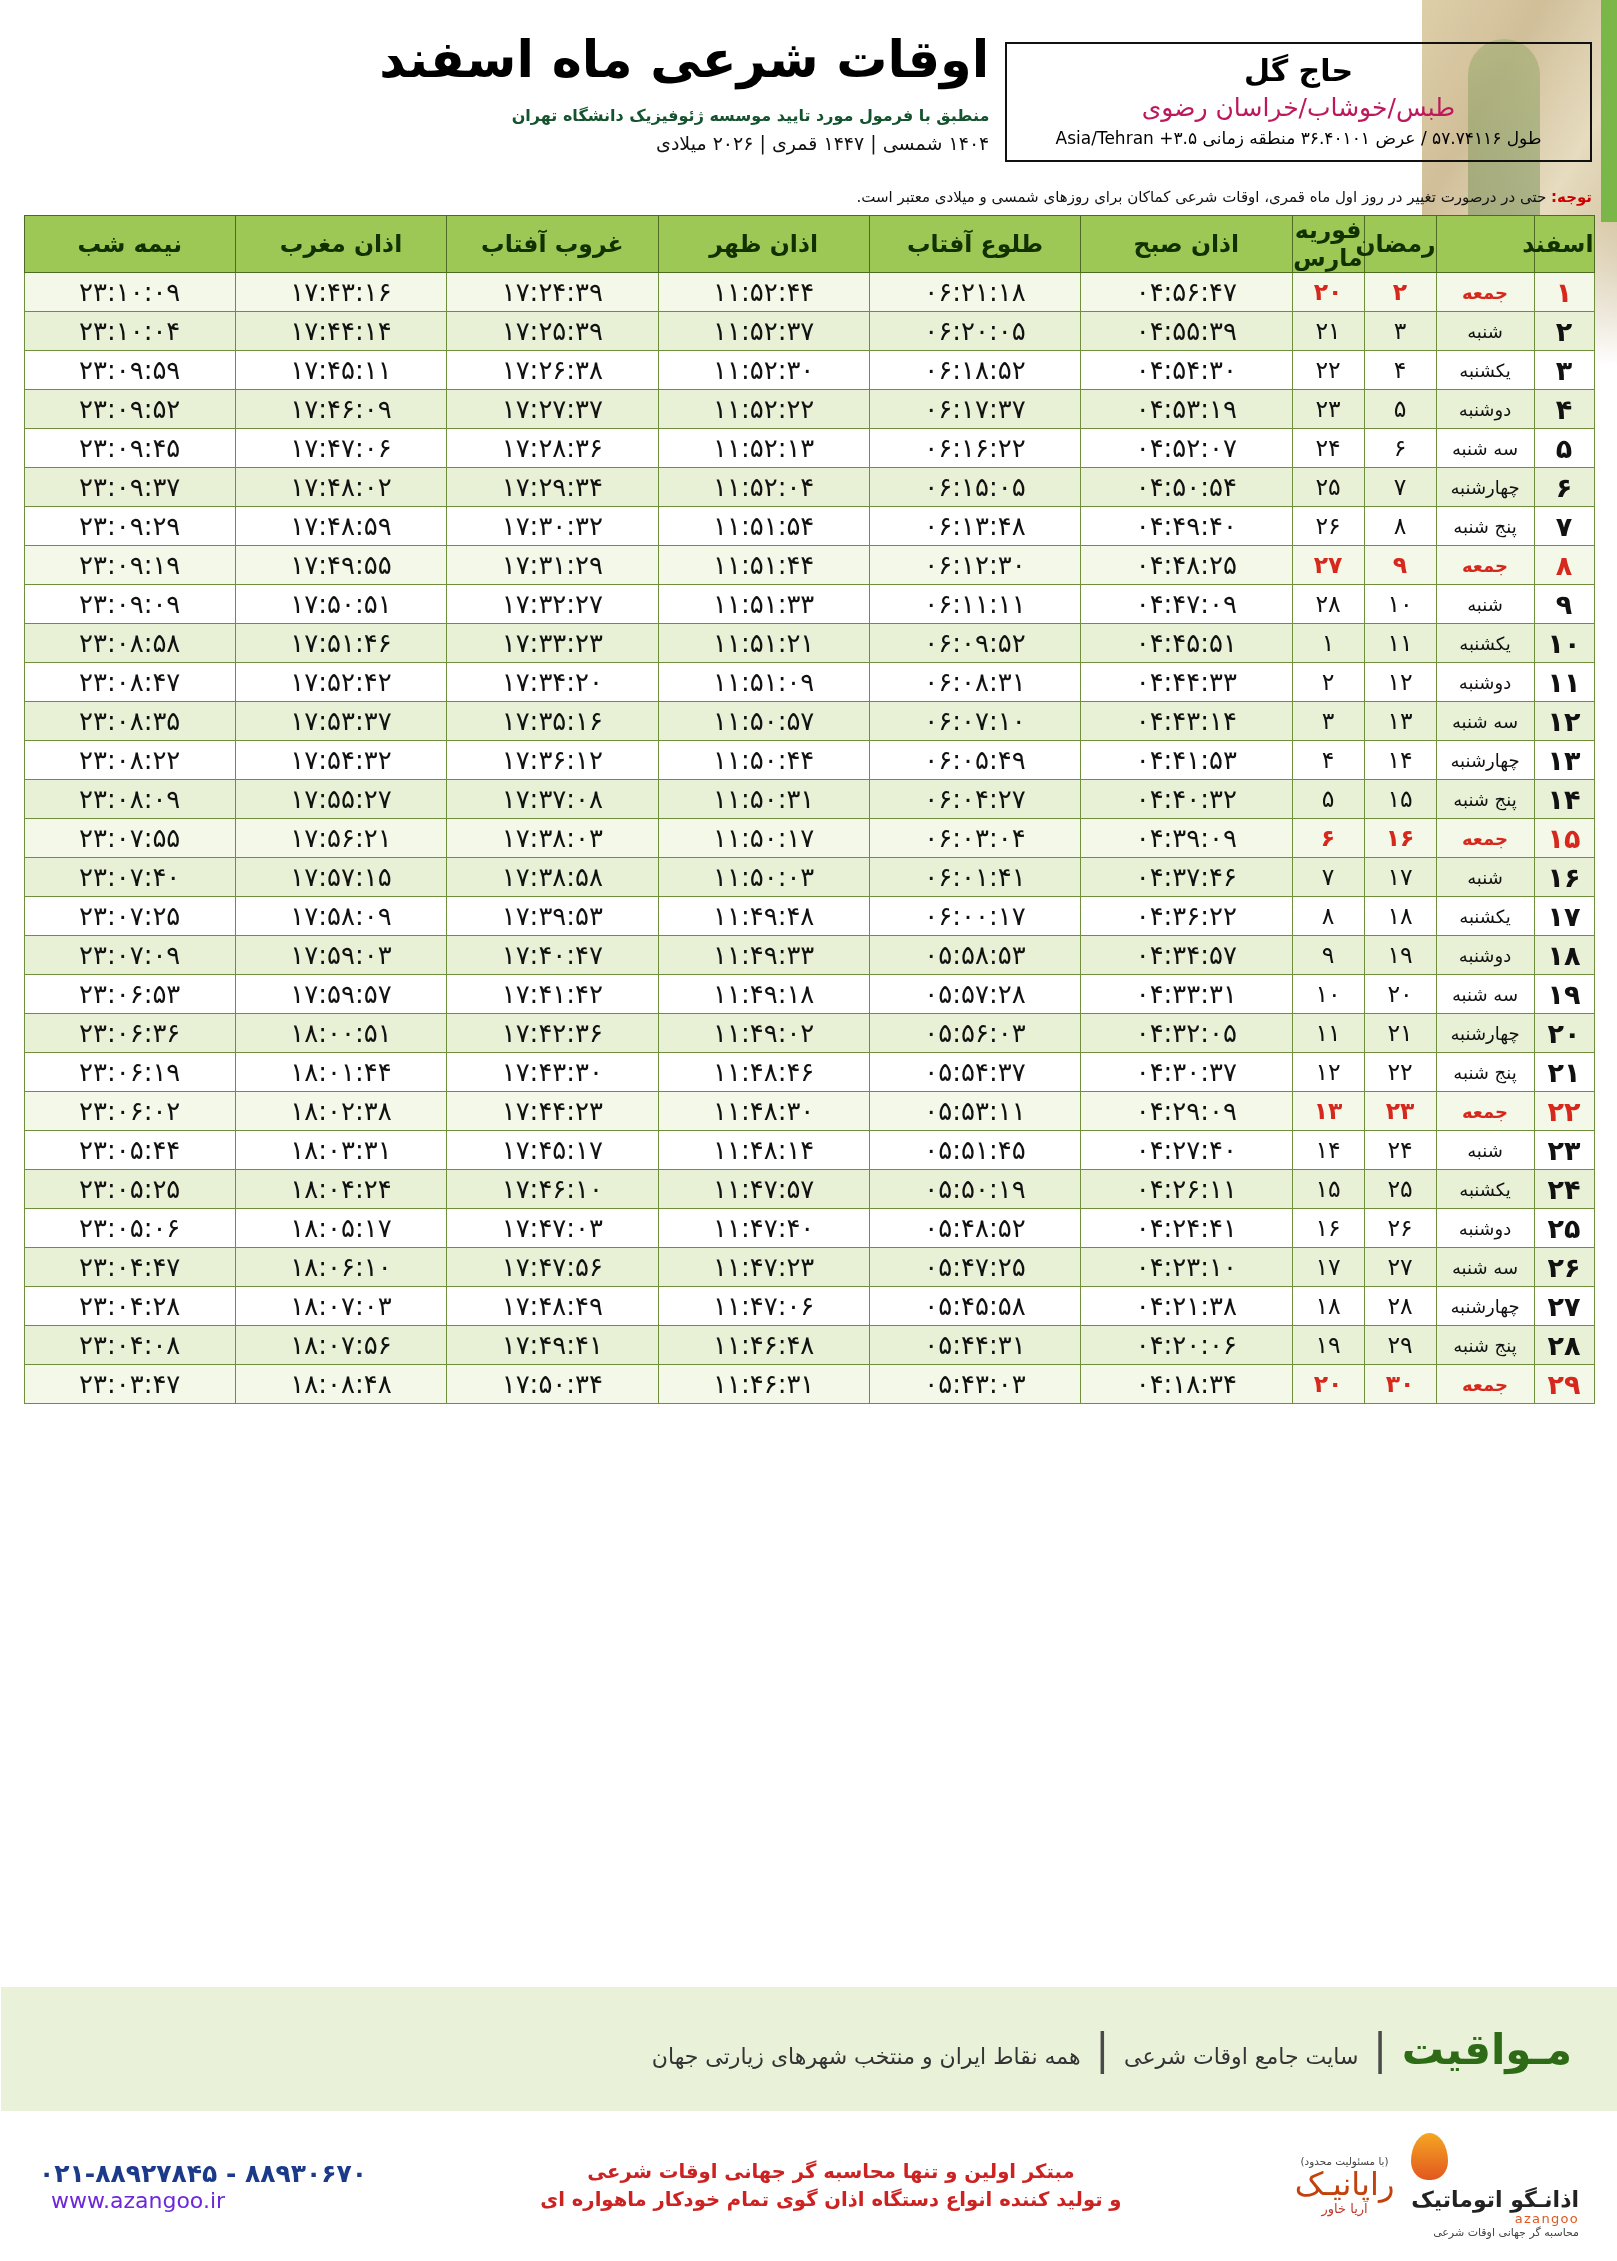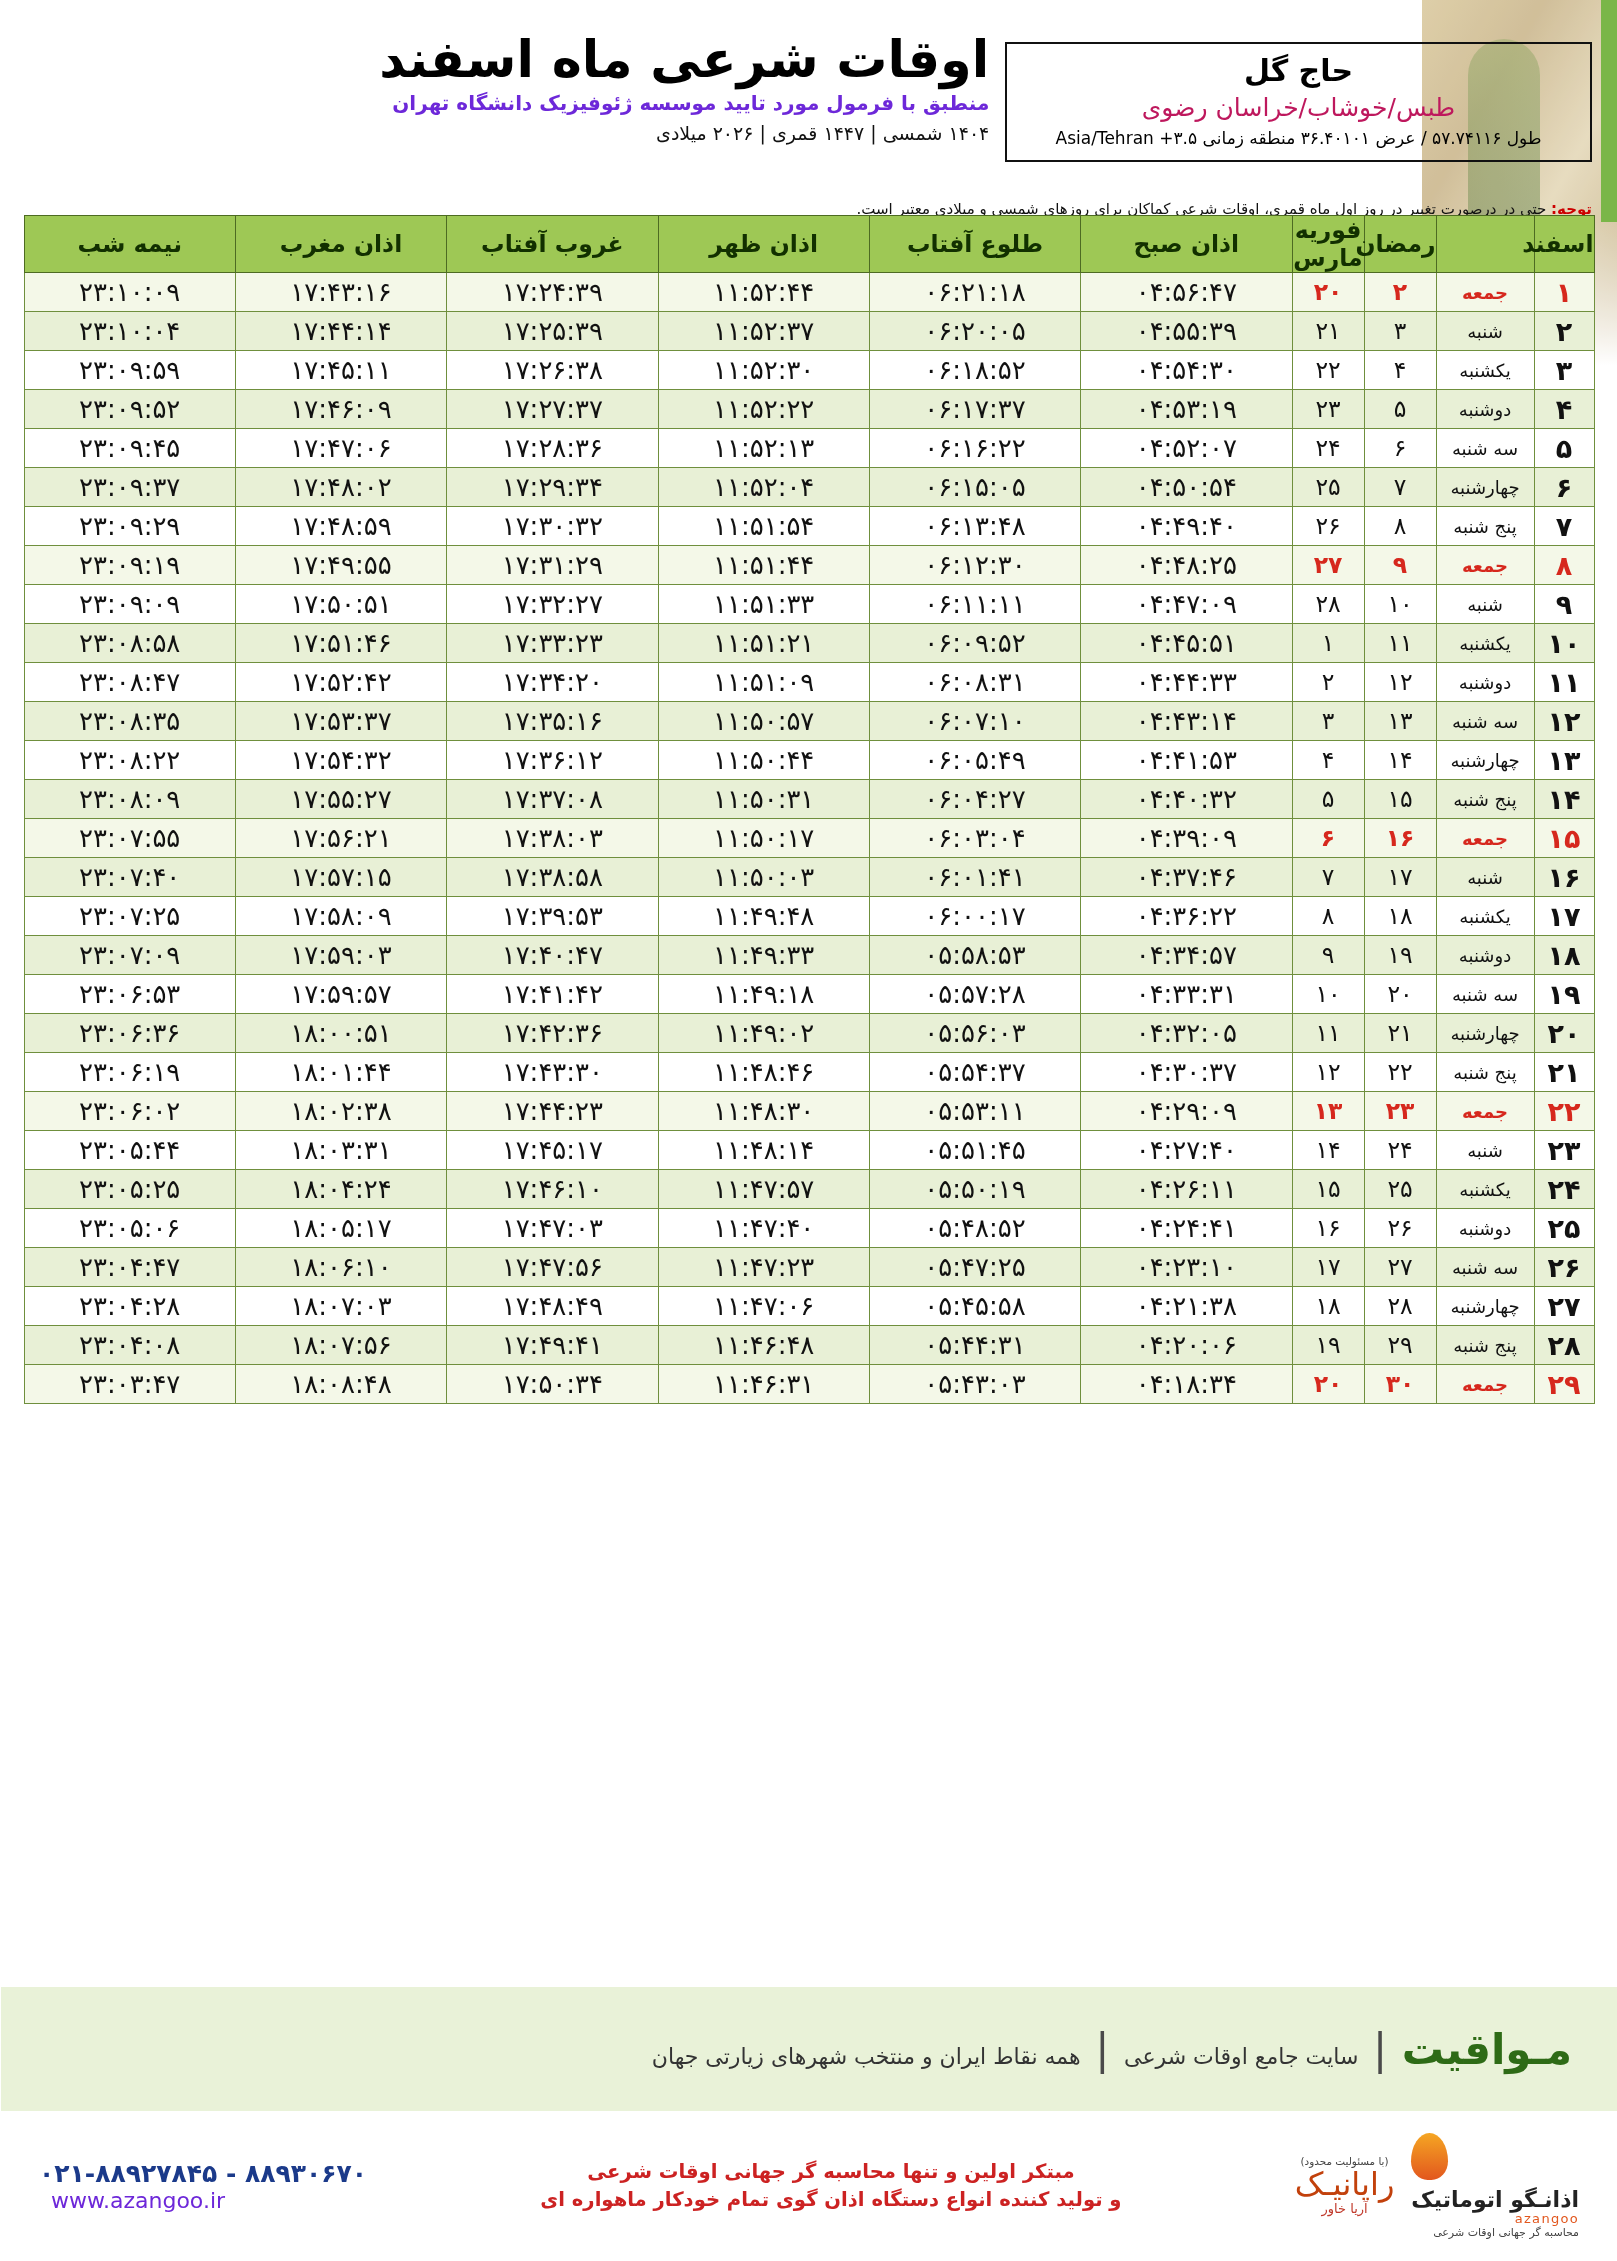--- a/index.html
+++ b/index.html
@@ -29,44 +29,44 @@
     padding-top:6.5px;
   }
   .main-title {
     font-size:51px;
     font-weight:bold;
     color:#000;
     letter-spacing:-0.7px;
     line-height:1.05;
   }
   .sub-title {
-    font-size:20px;
-    color:#6d28d9;
-    margin-top:5px;
+    font-size:16px;
+    color:#14532d;
+    margin-top:20px;
     font-weight:bold;
   }
   .date-line {
     font-size:19px;
     color:#111;
     margin-top:6.5px;
   }
   .loc-box {
     width:587px;
     border:2px solid #111;
     padding:10.4px 6.5px 11.7px 6.5px;
     text-align:center;
     margin-top:16px;
   }
   .loc-name { font-size:30px; font-weight:bold; color:#000; line-height:1.15; }
   .loc-sub  { font-size:25px; color:#be185d; margin-top:3.9px; }
   .loc-geo  { font-size:17px; color:#000; margin-top:6.5px; direction:rtl; }
 
   .note {
     position:absolute;
-    top:200px; right:26px;
+    top:188px; right:26px;
     font-size:15px;
     color:#111;
     text-align:right;
     width:848px;
   }
   .note b { color:#cc0000; }
 
   
   .deco {
     position:absolute;

